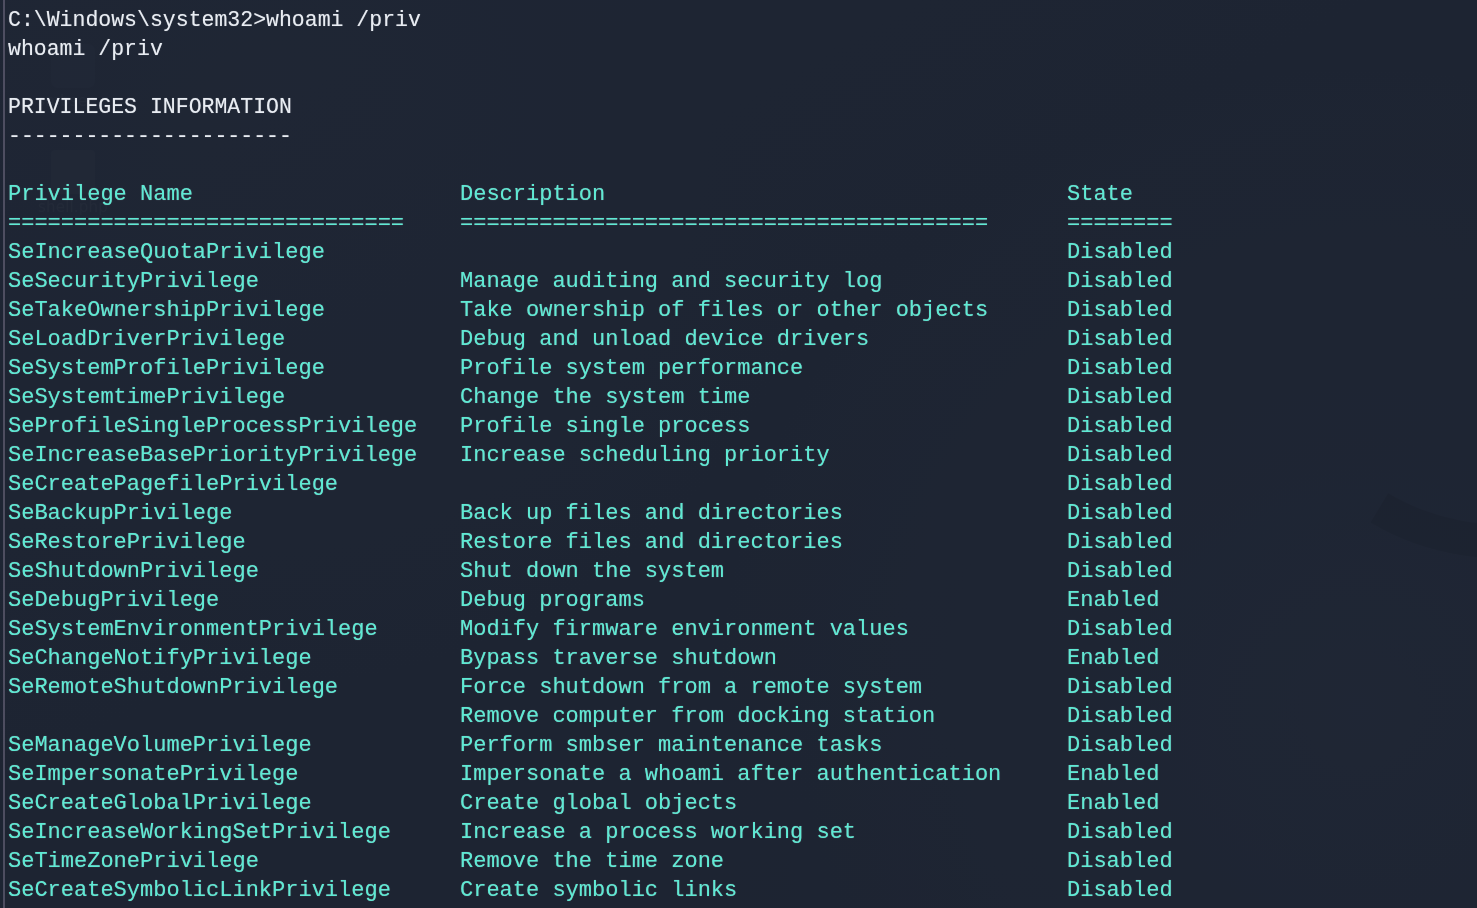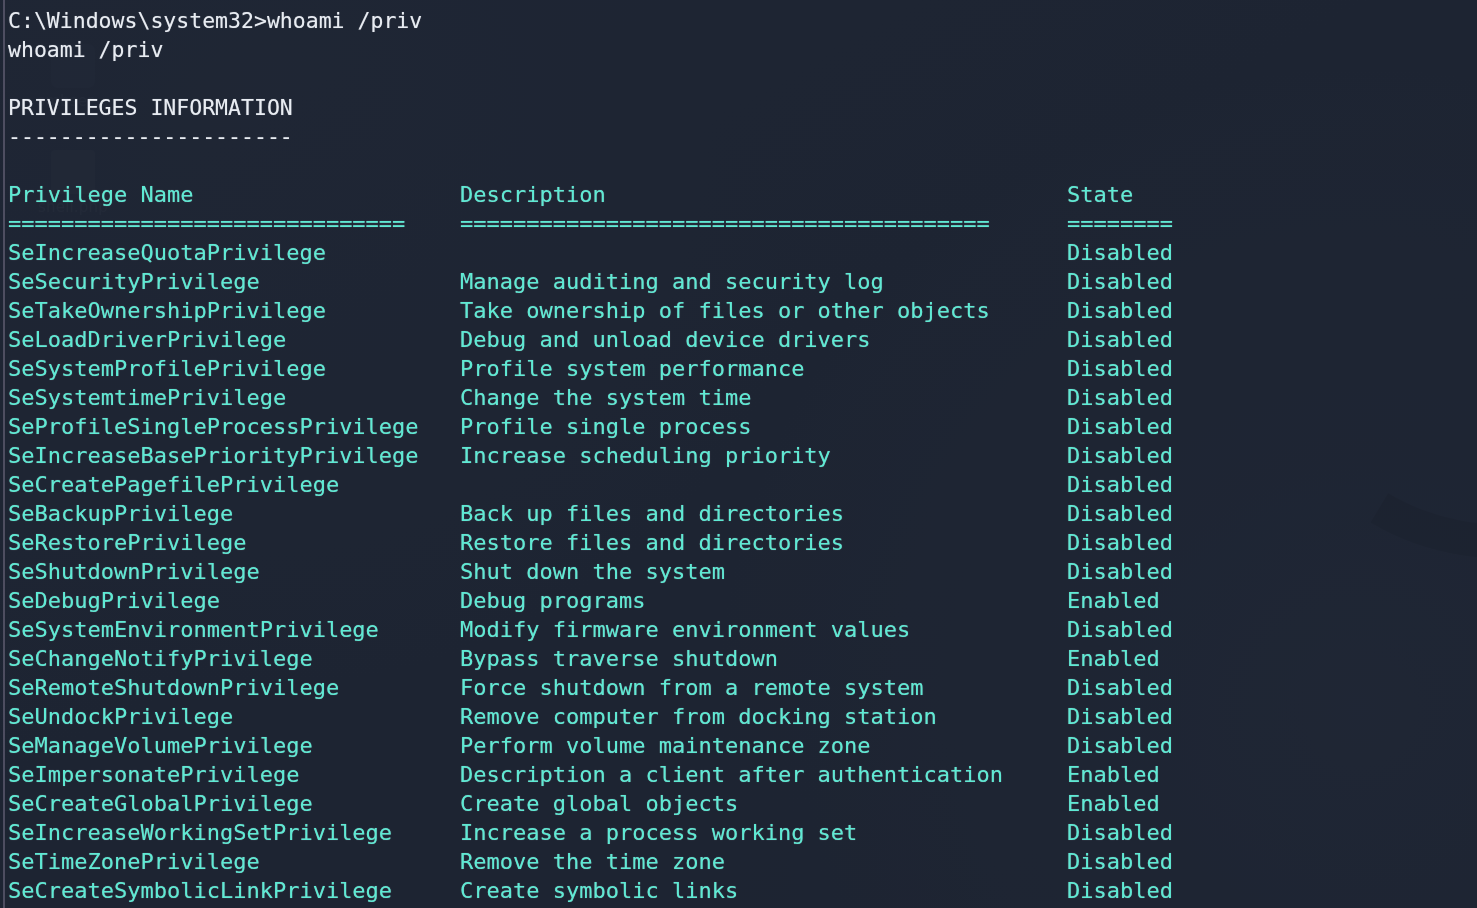--- a/index.html
+++ b/index.html
@@ -86,20 +86,21 @@
   }
   .desk-icon .cap { display: block; }
 
   
   .term {
     position: absolute;
     inset: 0;
     background: rgba(28,34,48,0.72);
     padding: 6px 0 0 0;
     box-sizing: border-box;
+    font-family: Liberation Mono, monospace;
   }
   .term-edge {
     position: absolute;
     left: 3px; top: 0; bottom: 0;
     width: 2px;
     background: rgba(150,140,165,0.40);
   }
 
   .line {
     position: relative;
@@ -181,22 +182,22 @@
         <div class="row"><span class="c-name">SeProfileSingleProcessPrivilege</span><span class="c-desc">Profile single process</span><span class="c-state">Disabled</span></div>
         <div class="row"><span class="c-name">SeIncreaseBasePriorityPrivilege</span><span class="c-desc">Increase scheduling priority</span><span class="c-state">Disabled</span></div>
         <div class="row"><span class="c-name">SeCreatePagefilePrivilege</span><span class="c-state">Disabled</span></div>
         <div class="row"><span class="c-name">SeBackupPrivilege</span><span class="c-desc">Back up files and directories</span><span class="c-state">Disabled</span></div>
         <div class="row"><span class="c-name">SeRestorePrivilege</span><span class="c-desc">Restore files and directories</span><span class="c-state">Disabled</span></div>
         <div class="row"><span class="c-name">SeShutdownPrivilege</span><span class="c-desc">Shut down the system</span><span class="c-state">Disabled</span></div>
         <div class="row"><span class="c-name">SeDebugPrivilege</span><span class="c-desc">Debug programs</span><span class="c-state">Enabled</span></div>
         <div class="row"><span class="c-name">SeSystemEnvironmentPrivilege</span><span class="c-desc">Modify firmware environment values</span><span class="c-state">Disabled</span></div>
         <div class="row"><span class="c-name">SeChangeNotifyPrivilege</span><span class="c-desc">Bypass traverse shutdown</span><span class="c-state">Enabled</span></div>
         <div class="row"><span class="c-name">SeRemoteShutdownPrivilege</span><span class="c-desc">Force shutdown from a remote system</span><span class="c-state">Disabled</span></div>
-        <div class="row"><span class="c-name">SeUndockPrivilege</span><span class="c-desc">Remove computer from docking station</span><span class="c-state">Disabled</span></div>
-        <div class="row"><span class="c-name">SeManageVolumePrivilege</span><span class="c-desc">Perform volume maintenance zone</span><span class="c-state">Disabled</span></div>
-        <div class="row"><span class="c-name">SeImpersonatePrivilege</span><span class="c-desc">Description a client after authentication</span><span class="c-state">Enabled</span></div>
+        <div class="row"><span class="c-desc">Remove computer from docking station</span><span class="c-state">Disabled</span></div>
+        <div class="row"><span class="c-name">SeManageVolumePrivilege</span><span class="c-desc">Perform smbser maintenance tasks</span><span class="c-state">Disabled</span></div>
+        <div class="row"><span class="c-name">SeImpersonatePrivilege</span><span class="c-desc">Impersonate a whoami after authentication</span><span class="c-state">Enabled</span></div>
         <div class="row"><span class="c-name">SeCreateGlobalPrivilege</span><span class="c-desc">Create global objects</span><span class="c-state">Enabled</span></div>
         <div class="row"><span class="c-name">SeIncreaseWorkingSetPrivilege</span><span class="c-desc">Increase a process working set</span><span class="c-state">Disabled</span></div>
         <div class="row"><span class="c-name">SeTimeZonePrivilege</span><span class="c-desc">Remove the time zone</span><span class="c-state">Disabled</span></div>
         <div class="row"><span class="c-name">SeCreateSymbolicLinkPrivilege</span><span class="c-desc">Create symbolic links</span><span class="c-state">Disabled</span></div>
       </div>
   </div>
 </div>
 
 </body></html>

